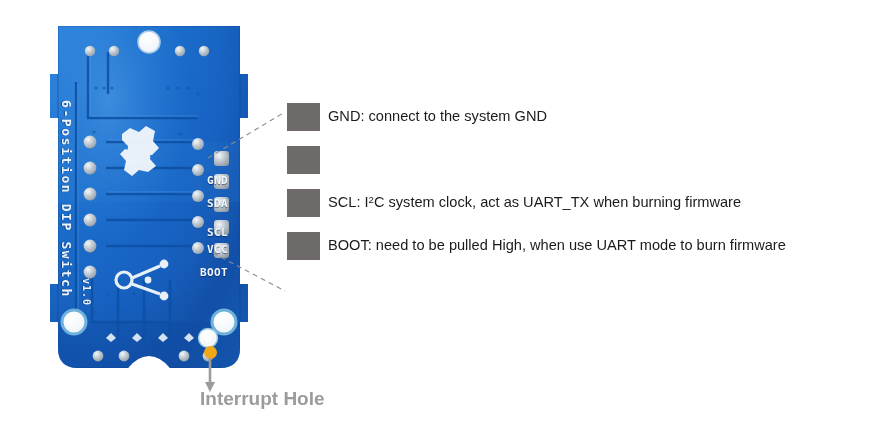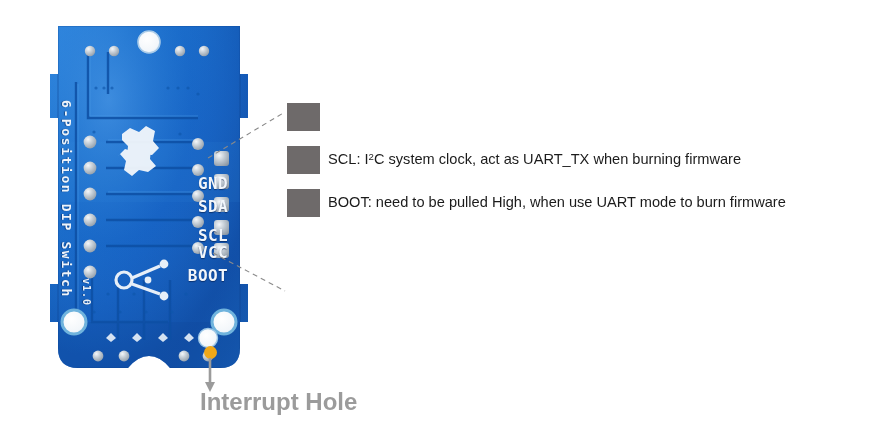--- a/index.html
+++ b/index.html
@@ -28,21 +28,21 @@
     position: absolute;
     left: 0; top: 0;
     width: 202px; height: 352px;
   }
 
   
   .pin-label {
     position: absolute;
     right: 22px;
     font-family: "DejaVu Sans Mono", monospace;
-    font-size: 16px;
+    font-size: 11px;
     font-weight: 700;
     color: #f2f6fb;
     letter-spacing: 0.4px;
     text-shadow: 0 1px 1px rgba(0,20,60,.55);
     white-space: nowrap;
     text-align: right;
   }
 
   
   .board-name {
@@ -131,21 +131,21 @@
     top: 8px;
     width: 13px;
     height: 13px;
     border-radius: 50%;
     background: #f0a818;
   }
   #interrupt-label {
     position: absolute;
     left: 40px;
     top: 50px;
-    font-size: 24px;
+    font-size: 19px;
     font-weight: 700;
     color: #9b9b9b;
     white-space: nowrap;
   }
 </style>
 </head>
 <body>
 
 <div id="board-figure">
 
@@ -330,20 +330,24 @@
   <div class="pin-label" style="top:244px">BOOT</div>
 </div>
 
 <svg id="leader-lines">
   <line x1="208" y1="158" x2="285" y2="112" stroke="#8a8a8a" stroke-width="1.1" stroke-dasharray="5,4"></line>
   <line x1="213" y1="253" x2="285" y2="291" stroke="#8a8a8a" stroke-width="1.1" stroke-dasharray="5,4"></line>
 </svg>
 
 <div id="callout-list">
 
+  <div class="callout-row">
+    <div class="swatch"></div>
+    <div class="callout-text"><span>GND: </span><span>connect to the system GND</span></div>
+  </div>
 
   <div class="callout-row">
     <div class="swatch"></div>
   </div>
 
   <div class="callout-row">
     <div class="swatch"></div>
     <div class="callout-text"><span>SCL: I</span><sup>2</sup><span>C system clock, act as UART_TX when burning firmware</span></div>
   </div>
 

